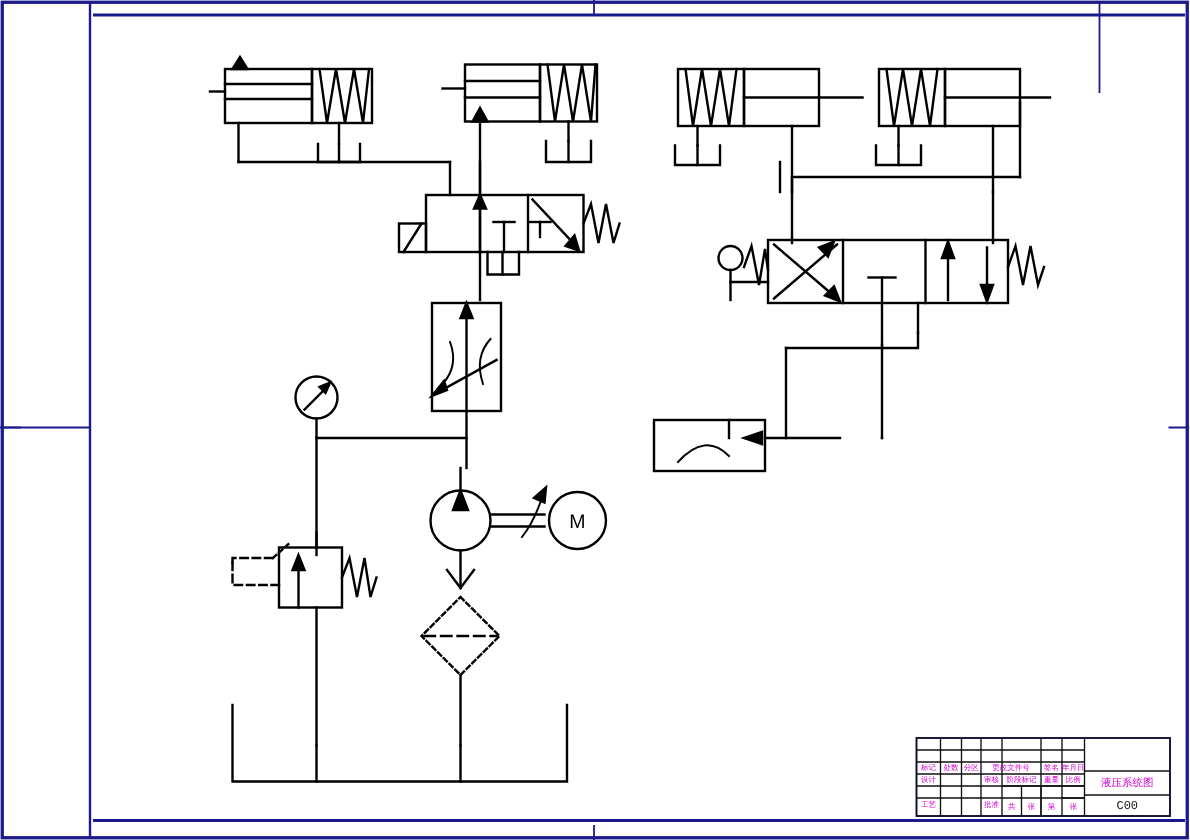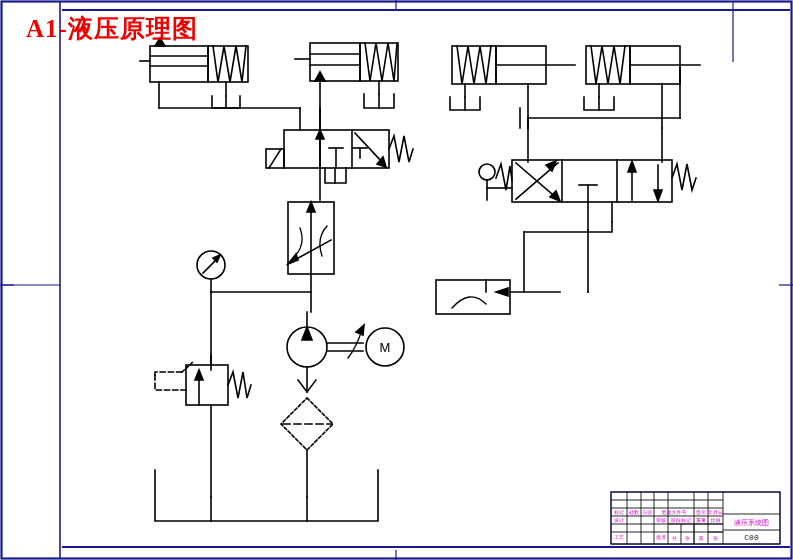--- a/index.html
+++ b/index.html
@@ -294,21 +294,20 @@
 
       <line x1="723" y1="524" x2="723" y2="524"></line>
       <line x1="668" y1="524" x2="723" y2="524"></line>
       <line x1="681" y1="524" x2="681" y2="544"></line>
       <line x1="694" y1="524" x2="694" y2="544"></line>
       <line x1="708" y1="532" x2="723" y2="532"></line>
     </g>
 
   </svg>
 
-  <div class="title-red">A1-液压原理图</div>
 
 
   <div class="tb-cell" style="left:611px;top:509px;width:16px;height:7px;">标记</div>
   <div class="tb-cell" style="left:627px;top:509px;width:14px;height:7px;">处数</div>
   <div class="tb-cell" style="left:641px;top:509px;width:13px;height:7px;">分区</div>
   <div class="tb-cell" style="left:654px;top:509px;width:40px;height:7px;">更改文件号</div>
   <div class="tb-cell" style="left:694px;top:509px;width:14px;height:7px;">签名</div>
   <div class="tb-cell" style="left:708px;top:509px;width:15px;height:7px;">年月日</div>
 
   <div class="tb-cell" style="left:611px;top:517px;width:16px;height:7px;">设计</div>

